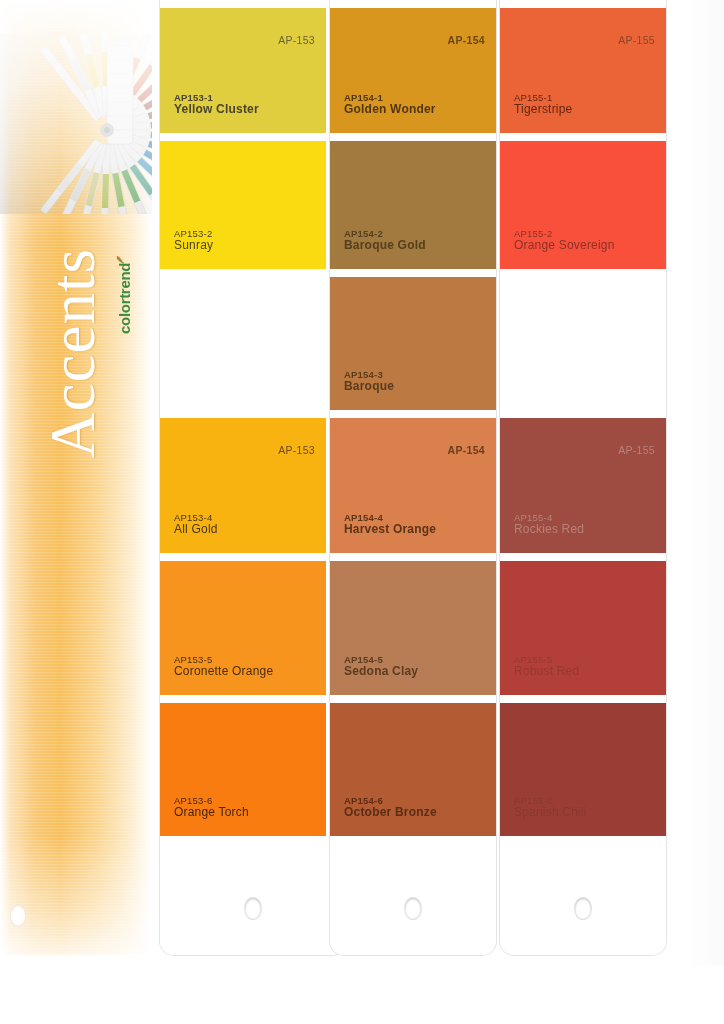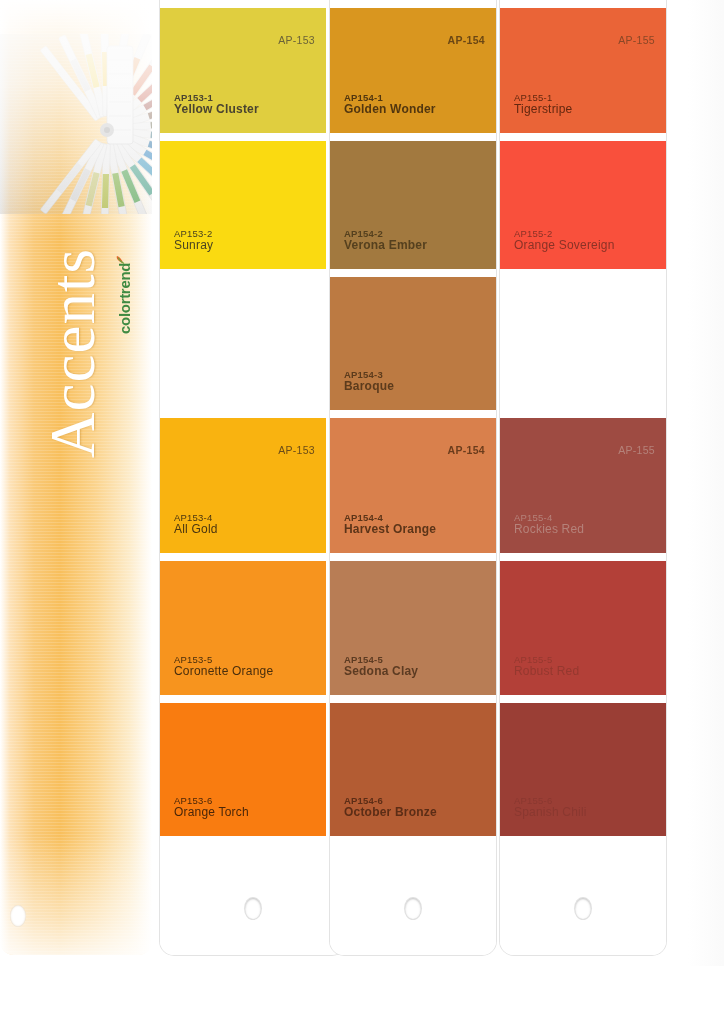--- a/index.html
+++ b/index.html
@@ -326,21 +326,21 @@
   <div class="column" id="col-1">
       <div class="swatch" style="top: 8px; height: 125px;">
         <div class="chip" style="background: rgb(217, 150, 31);"></div>
         <div class="grp" style="color: rgb(107, 71, 20);">AP-154</div>
         <div class="code" style="color: rgb(82, 54, 15);">AP154-1</div>
         <div class="nm" style="color: rgb(82, 54, 15);">Golden Wonder</div>
       </div>
       <div class="swatch" style="top: 141px; height: 128px;">
         <div class="chip" style="background: rgb(162, 121, 63);"></div>
         <div class="code" style="color: rgb(85, 64, 30);">AP154-2</div>
-        <div class="nm" style="color: rgb(85, 64, 30);">Verona Ember</div>
+        <div class="nm" style="color: rgb(85, 64, 30);">Baroque Gold</div>
       </div>
       <div class="swatch" style="top: 277px; height: 133px;">
         <div class="chip" style="background: rgb(188, 122, 66);"></div>
         <div class="code" style="color: rgb(92, 59, 28);">AP154-3</div>
         <div class="nm" style="color: rgb(92, 59, 28);">Baroque</div>
       </div>
       <div class="swatch" style="top: 418px; height: 135px;">
         <div class="chip" style="background: rgb(217, 128, 76);"></div>
         <div class="grp" style="color: rgb(107, 60, 28);">AP-154</div>
         <div class="code" style="color: rgb(92, 52, 24);">AP154-4</div>

